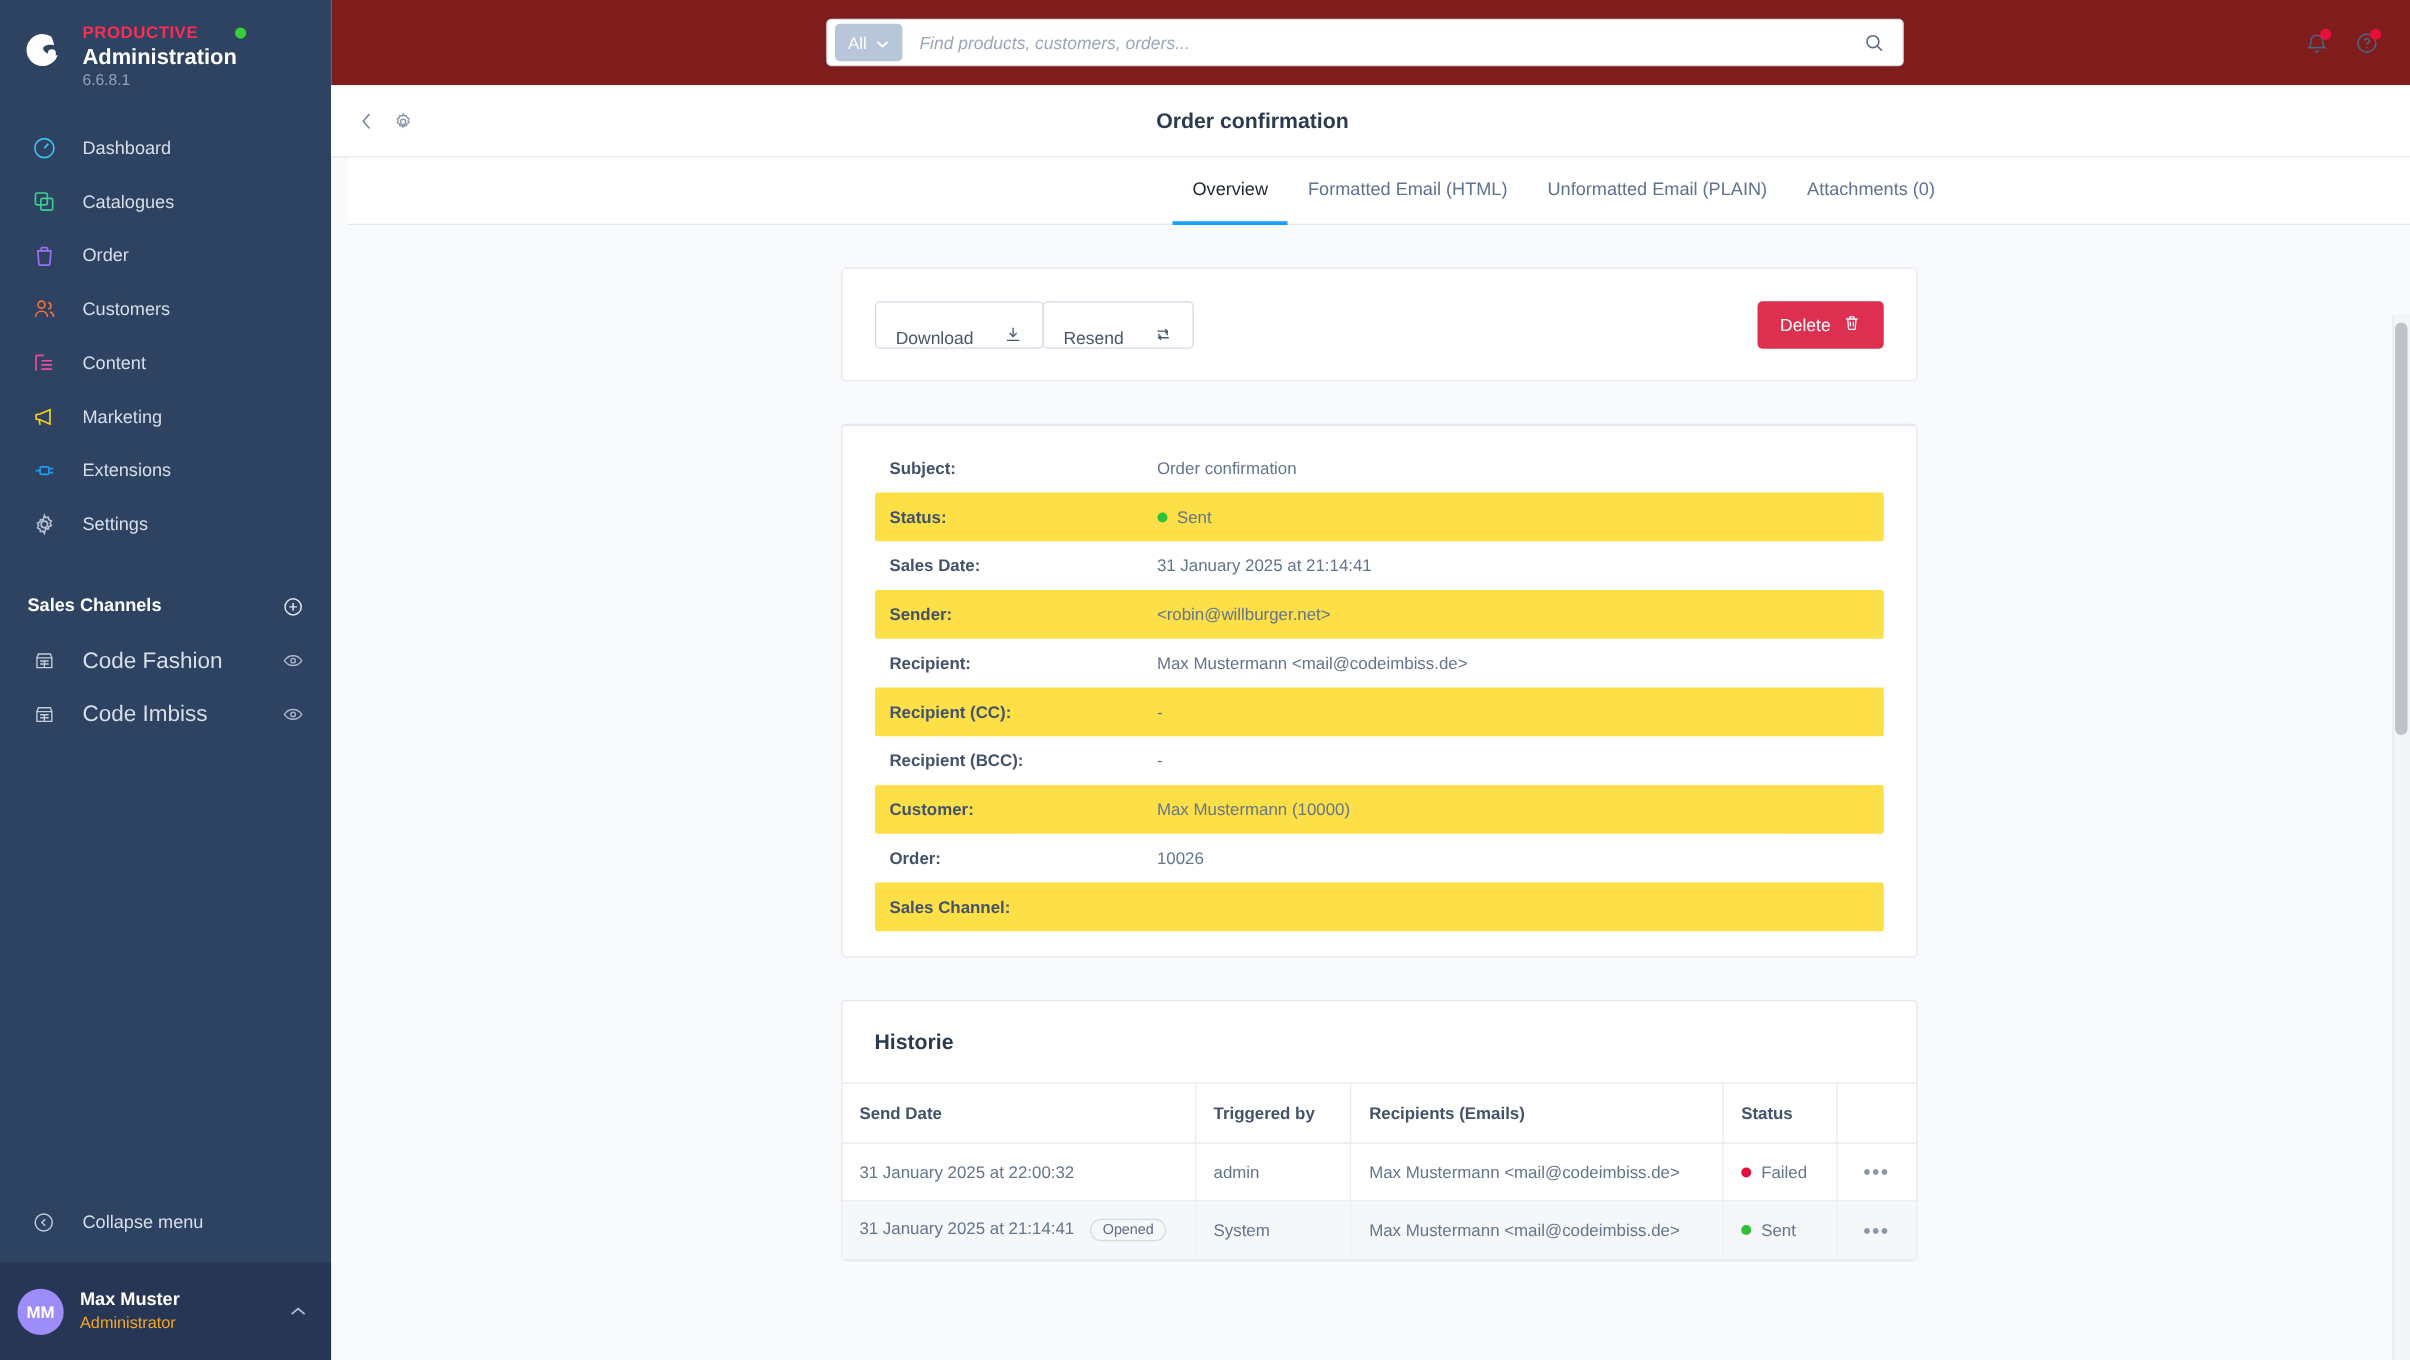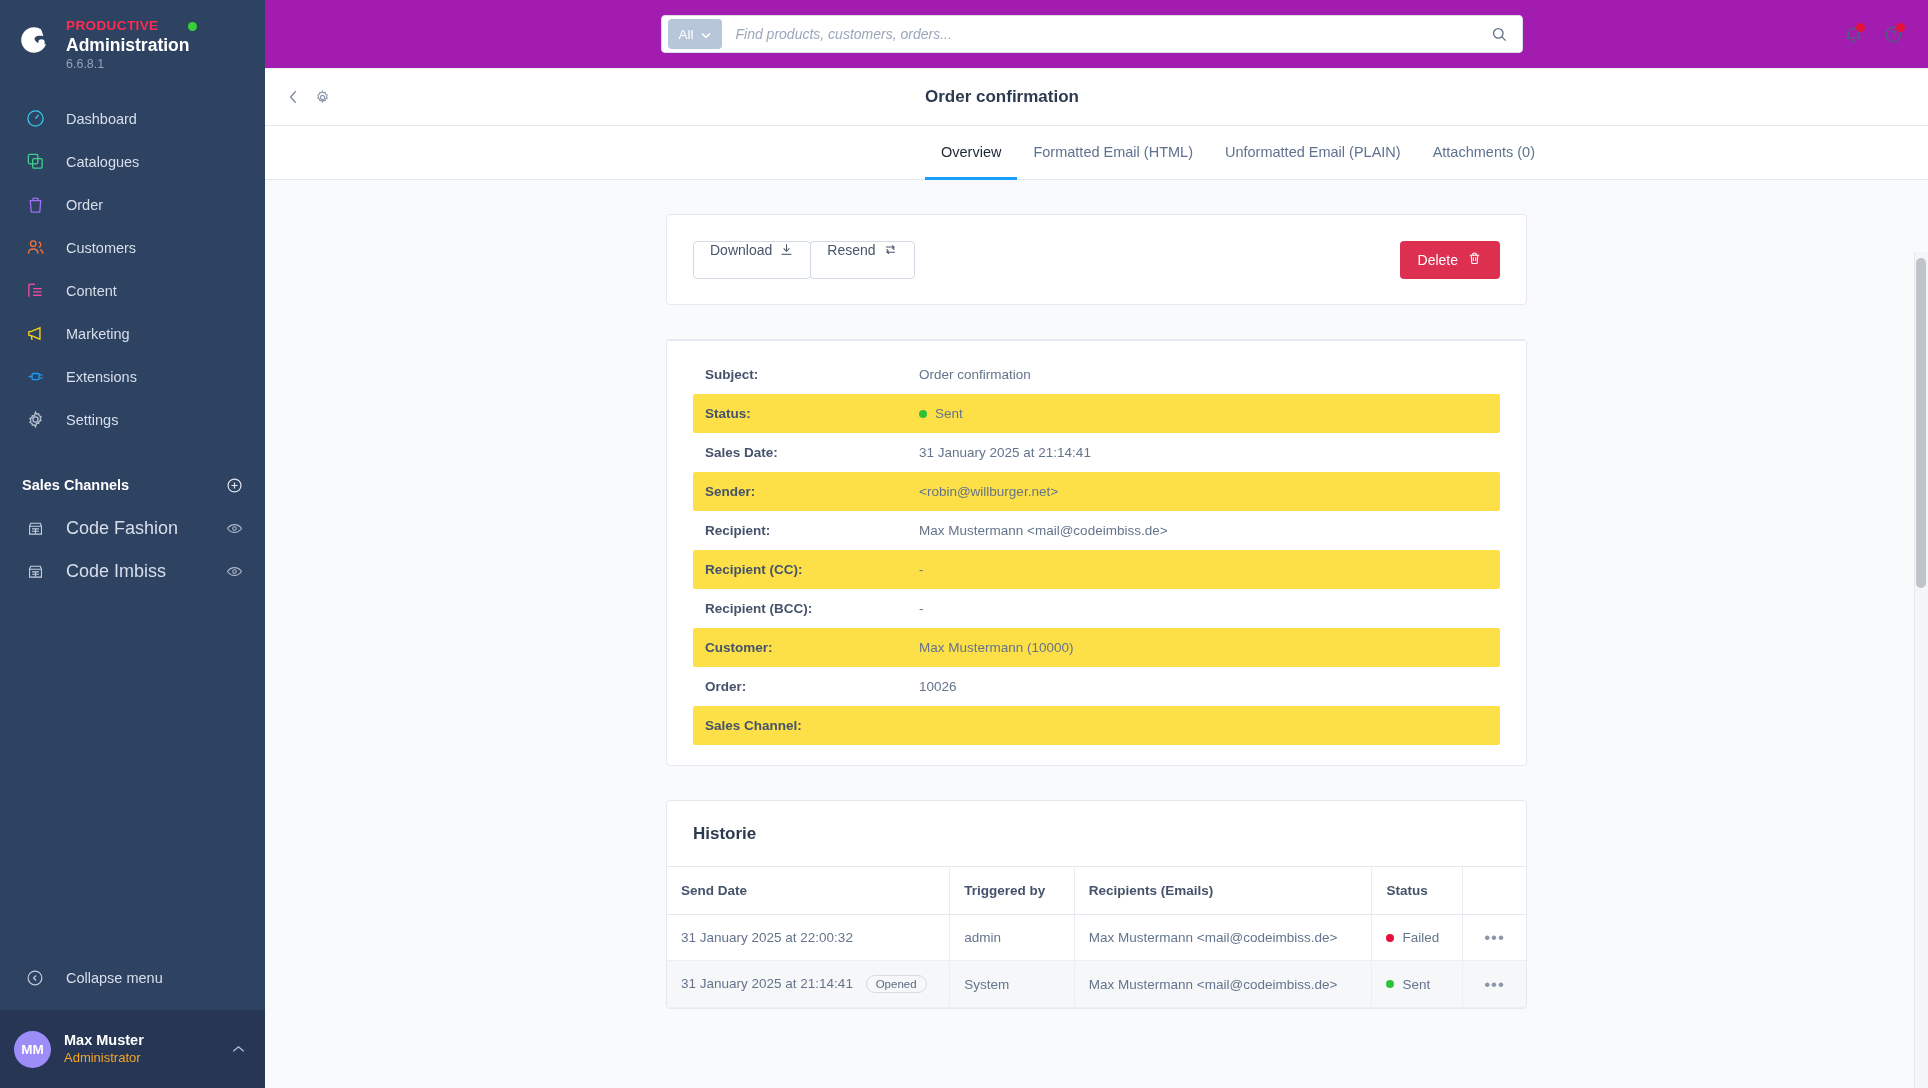--- a/index.html
+++ b/index.html
@@ -62,21 +62,21 @@
   }
   .sb-user-text { margin-left: 13px; flex: 1; line-height: 1.3; }
   .sb-user-name { color: #ffffff; font-size: 14.5px; font-weight: bold; }
   .sb-user-role { color: #f5a623; font-size: 13px; }
   .sb-caret { color: #b6c2d6; font-size: 13px; }
 
   
   .main { flex: 1; height: 1088px; display: flex; flex-direction: column; background: #f9fafb; position: relative; }
 
   .topbar {
-    height: 68px; background: #a21caf;
+    height: 68px; background: #7f1d1d;
     display: flex; align-items: center; justify-content: center;
     position: relative; flex-shrink: 0;
   }
   .searchwrap {
     width: 862px; height: 38px; margin-left: -10px;
     border: 1px solid #d8dde6; border-radius: 4px; background: #ffffff;
     display: flex; align-items: center; padding: 0 4px 0 4px;
   }
   .search-scope {
     height: 30px; min-width: 54px; border-radius: 4px; background: #b8c6da;
@@ -100,40 +100,40 @@
     border-bottom: 1px solid #e4e7ec;
     display: flex; align-items: center; position: relative; flex-shrink: 0;
   }
   .ph-left { display: flex; align-items: center; gap: 14px; padding-left: 22px; }
   .ph-ico { cursor: pointer; display:flex; }
   .ph-title {
     position: absolute; left: 660px;
     font-size: 17px; font-weight: bold; color: #2b3a4f;
   }
 
-  .scroller { flex: 1; overflow: hidden; position: relative; }
+  .scroller { flex: 1; overflow: hidden; position: relative; padding-left: 13px; }
 
   .tabsbar { background: #ffffff; border-bottom: 1px solid #e4e7ec; height: 54px; display: flex; align-items: stretch; padding-left: 660px; }
   .tab {
     display: flex; align-items: center; padding: 0 16px;
     font-size: 14.5px; color: #5f7290; cursor: pointer;
     border-bottom: 3px solid transparent; margin-bottom: -1px;
   }
   .tab.active { color: #1c2733; border-bottom-color: #189eff; font-weight: normal; }
 
   .content { padding: 0 0 0 0; }
 
   .card {
     margin: 34px auto 0 auto; width: 861px;
     background: #ffffff; border: 1px solid #e5e8ee; border-radius: 4px;
   }
   .card-actions { height: 89px; display: flex; align-items: center; padding: 0 26px; }
   .btn {
     height: 38px; border: 1px solid #d3d9e3; background: #ffffff; border-radius: 4px;
-    font-size: 14px; color: #48566b; display: inline-flex; align-items: flex-start; gap: 7px;
+    font-size: 14px; color: #48566b; display: inline-flex; align-items: flex-end; gap: 24px;
     padding: 0 16px; cursor: pointer; font-family: "Liberation Sans", sans-serif;
   }
   .btn + .btn { margin-left: -1px; border-radius: 4px; }
   .btn-group { display: flex; }
   .btn-danger {
     height: 38px; border: none; background: #dd2f50; border-radius: 4px;
     font-size: 14px; color: #ffffff; display: inline-flex; align-items: center; gap: 9px;
     padding: 0 18px; cursor: pointer; margin-left: auto; font-family: "Liberation Sans", sans-serif;
   }
 

